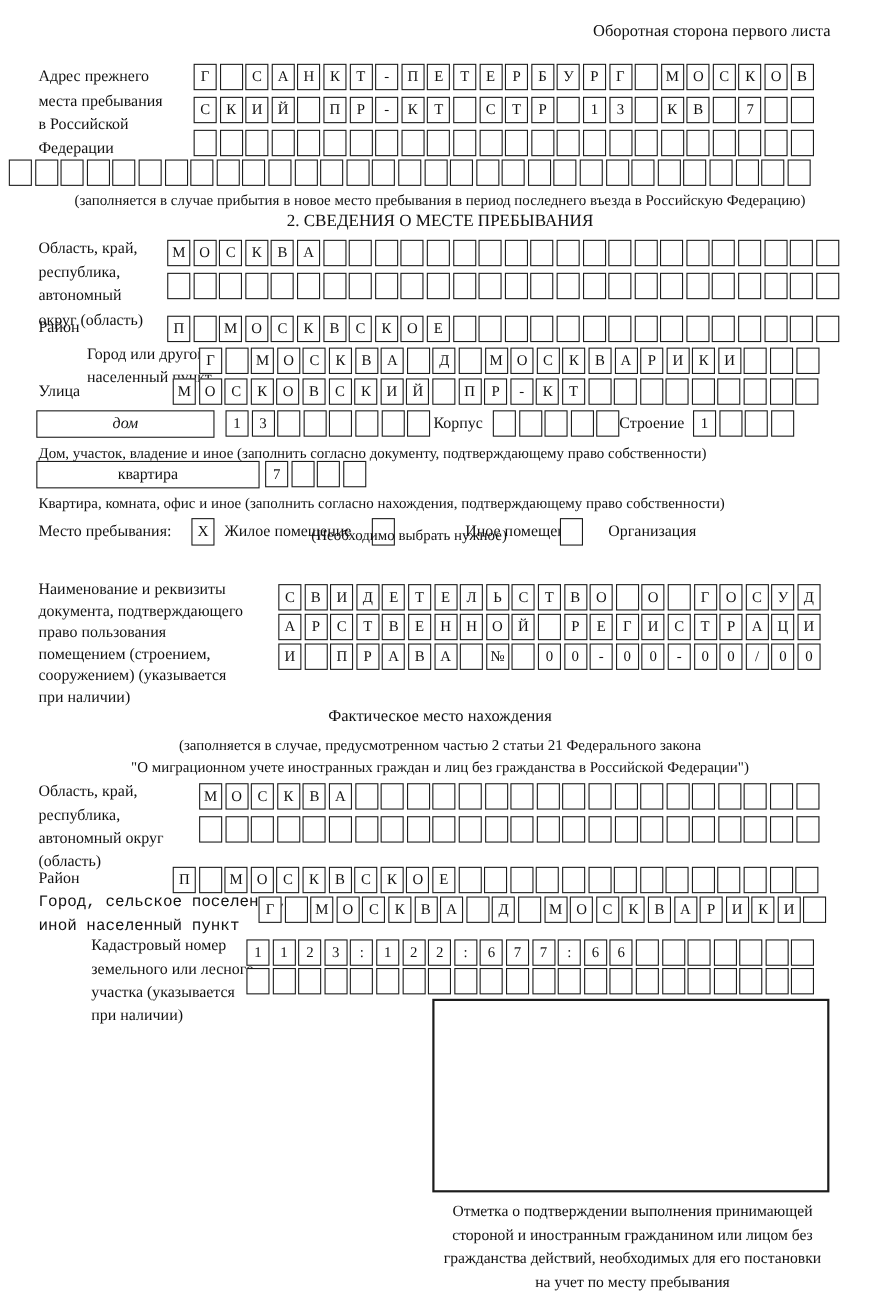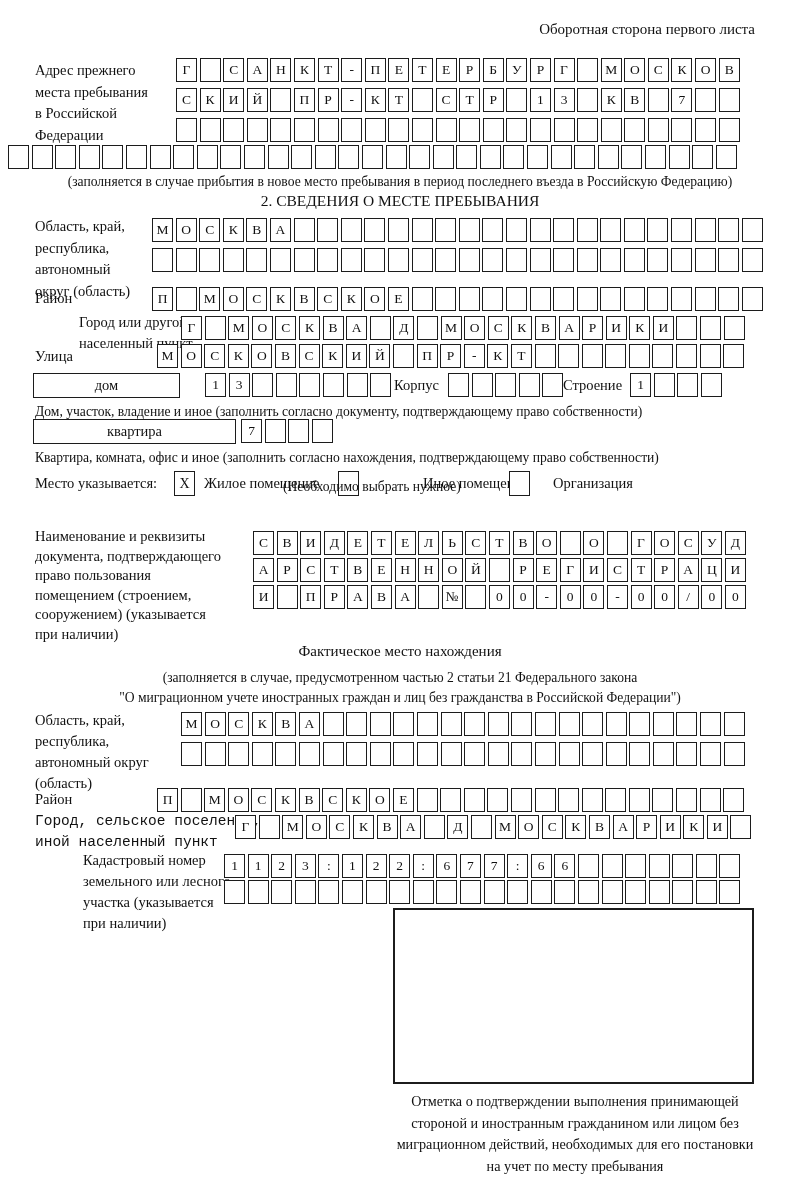--- a/index.html
+++ b/index.html
@@ -351,21 +351,21 @@
     <div class="cell"></div>
     <div class="cell"></div>
     <div class="cell"></div>
     <div class="cell"></div>
     <div class="cell"></div>
     <div class="cell"></div>
     <div class="cell"></div>
     <div class="cell"></div>
   </div>
 
-<div class="widebox" style="left:33px;top:373px;width:147px;">дом</div>
+<div class="widebox" style="left:33px;top:373px;width:162px;font-style:italic;">дом</div>
 <div class="cellrow" style="left:205px;top:373px;">
     <div class="cell">1</div>
     <div class="cell">3</div>
     <div class="cell"></div>
     <div class="cell"></div>
     <div class="cell"></div>
     <div class="cell"></div>
     <div class="cell"></div>
     <div class="cell"></div>
   </div>
@@ -388,21 +388,21 @@
 
 <div class="widebox" style="left:33px;top:419px;width:203px;">квартира</div>
 <div class="cellrow" style="left:241px;top:419px;">
     <div class="cell">7</div>
     <div class="cell"></div>
     <div class="cell"></div>
     <div class="cell"></div>
   </div>
 <div class="note" style="left:35px;top:448px;">Квартира, комната, офис и иное (заполнить согласно нахождения, подтверждающему право собственности)</div>
 
-<div class="staytext" style="left:35px;top:471px;">Место указывается:</div>
+<div class="staytext" style="left:35px;top:471px;">Место пребывания:</div>
 <div class="checkbox" style="left:174px;top:471px;">X</div>
 <div class="staytext" style="left:204px;top:471px;">Жилое помещение</div>
 <div class="checkbox" style="left:338px;top:471px;"></div>
 <div class="staytext" style="left:385px;top:471px;margin-left:38px;">Иное помещение</div>
 <div class="checkbox" style="left:509px;top:471px;"></div>
 <div class="staytext" style="left:553px;top:471px;">Организация</div>
 <div class="note" style="left:243px;top:477px;margin-left:40px;">(Необходимо выбрать нужное)</div>
 
 <div class="flabel" style="left:35px;top:527px;line-height:19.5px;">Наименование и реквизиты
 документа, подтверждающего
@@ -646,14 +646,14 @@
     <div class="cell"></div>
     <div class="cell"></div>
     <div class="cell"></div>
     <div class="cell"></div>
     <div class="cell"></div>
   </div>
 
 <div class="stampbox"></div>
 <div class="caption">Отметка о подтверждении выполнения принимающей
 стороной и иностранным гражданином или лицом без
-миграционном действий, необходимых для его постановки
+гражданства действий, необходимых для его постановки
 на учет по месту пребывания</div>
 
 </body></html>

